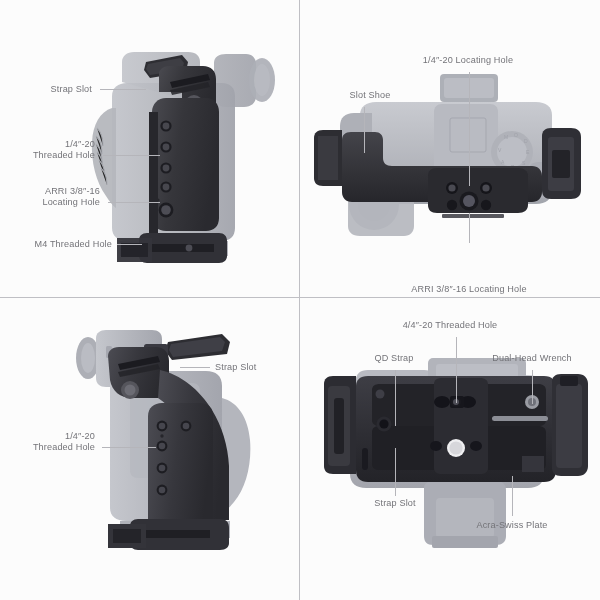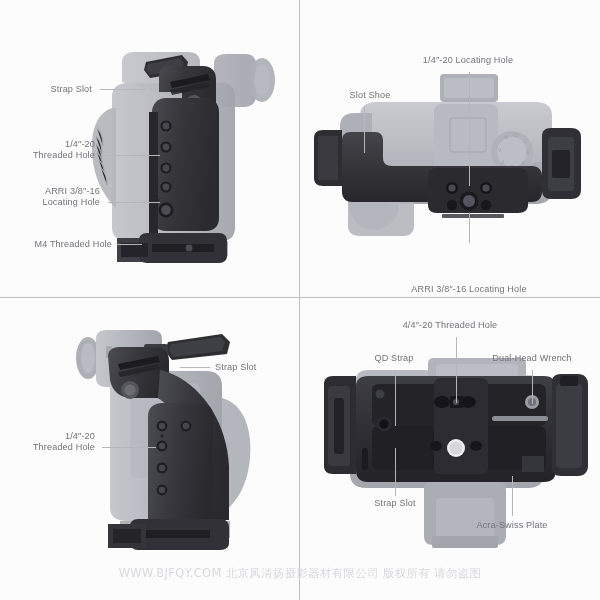--- a/index.html
+++ b/index.html
@@ -473,15 +473,14 @@
     <div class="label c" style="left:168px; top:55px; width:128px;">Dual-Head Wrench</div>
     <div class="lead v" style="left:232px; top:72px; height:34px;"></div>
 
     <div class="lead v" style="left:95px; top:150px; height:48px;"></div>
     <div class="label c" style="left:40px; top:200px; width:110px;">Strap Slot</div>
 
     <div class="lead v" style="left:212px; top:178px; height:40px;"></div>
     <div class="label c" style="left:146px; top:222px; width:132px;">Acra-Swiss Plate</div>
   </div>
 
-  <div id="watermark">WWW.BJFQY.COM 北京风清扬摄影器材有限公司 版权所有 请勿盗图</div>
 
 </div>
 
 </body></html>

